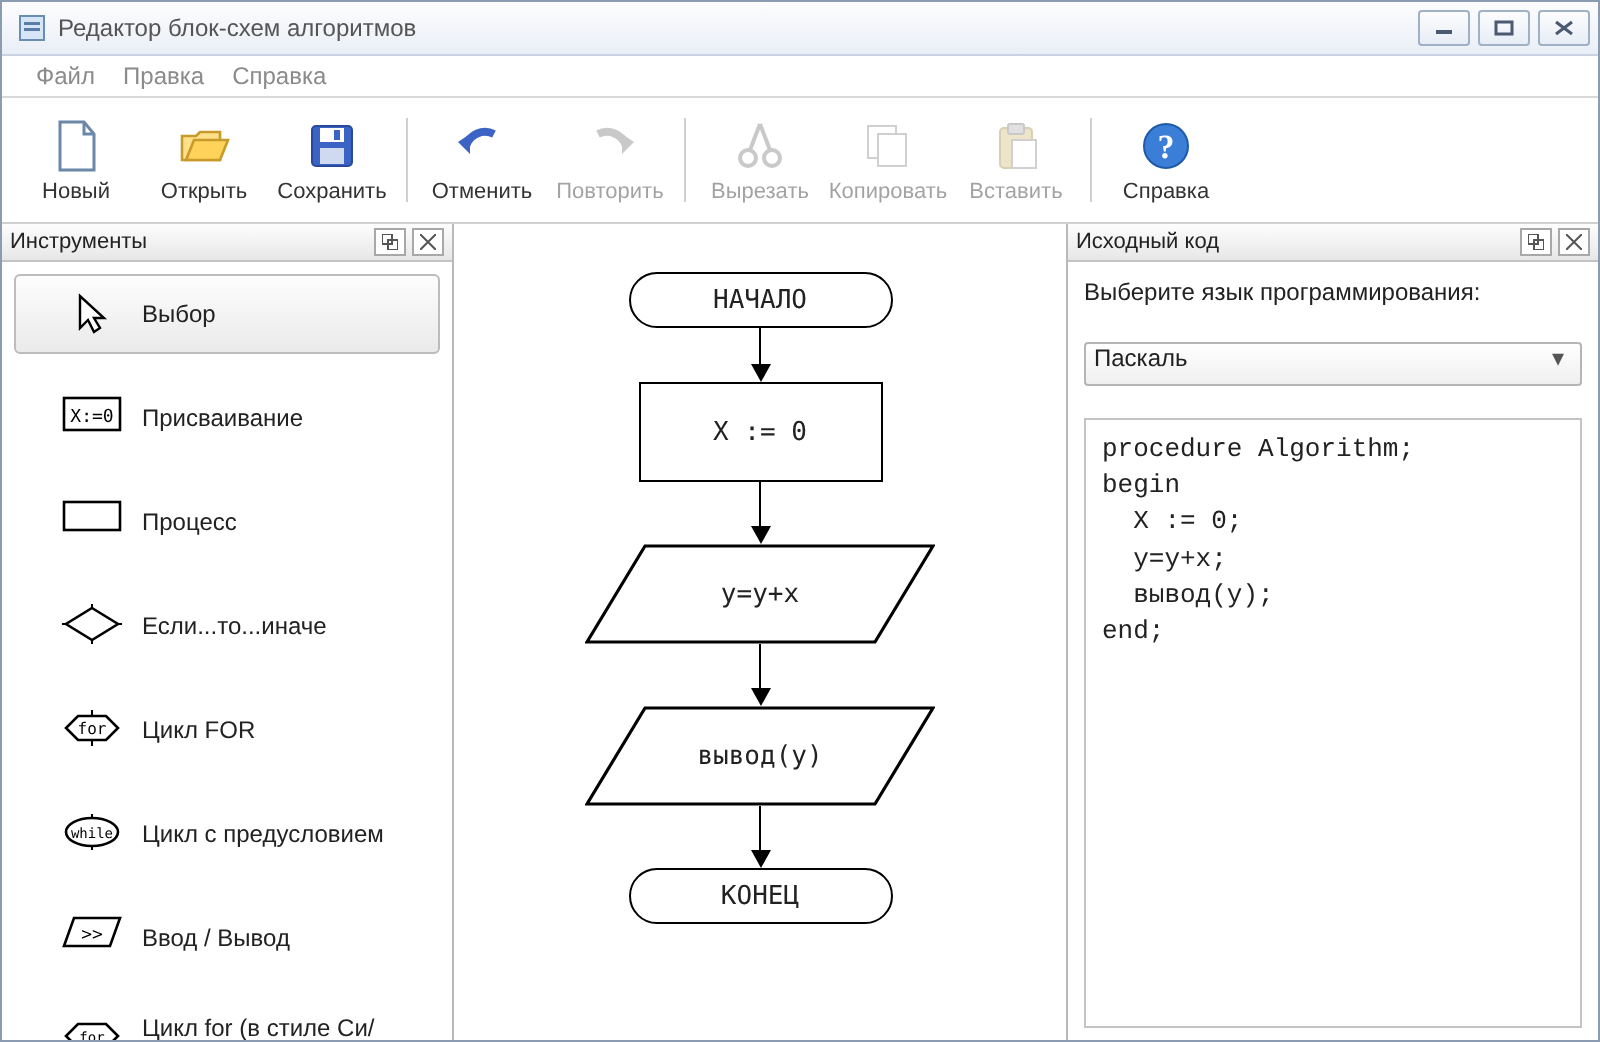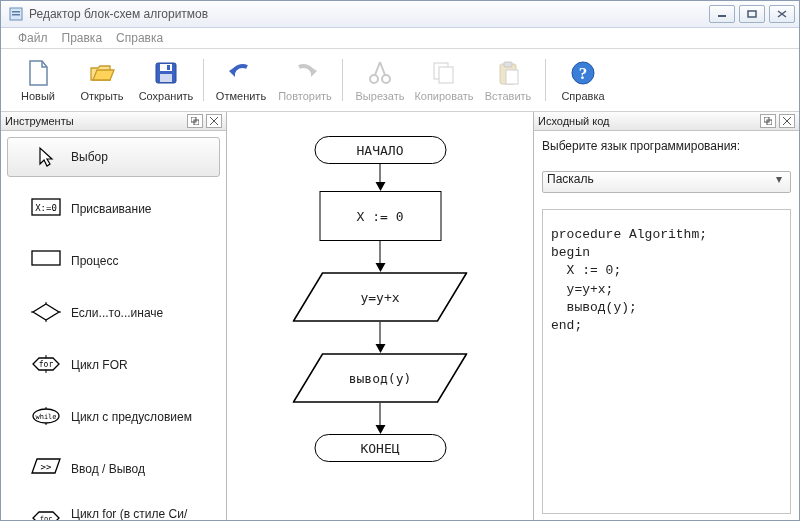--- a/index.html
+++ b/index.html
@@ -36,21 +36,21 @@
   .io-wrap svg{position:absolute;inset:0}
   .io-text{position:absolute;inset:0;display:flex;align-items:center;justify-content:center;font-family:Consolas,monospace;font-size:13px}
   .conn{display:flex;flex-direction:column;align-items:center}
   .conn .line{width:1.6px;background:#000}
   .conn .arrow{width:0;height:0;border-left:5px solid transparent;border-right:5px solid transparent;border-top:9px solid #000}
   .right-body{flex:1;display:flex;flex-direction:column;padding:6px 8px;gap:16px;min-height:0}
   .lang-label{font-size:12px;padding:2px 0}
   .combo{height:20px;border:1px solid #b5b5b5;border-radius:2px;background:linear-gradient(#fff,#efefef);display:flex;padding:0 4px;cursor:pointer}
   .combo .ctext{flex:1;font-size:12px}
   .combo .carrow{width:14px;text-align:center;color:#555}
-  .code{flex:1;border:1px solid #c4c4c4;background:#fff;padding:16px 8px;font-family:Consolas,"Courier New",monospace;font-size:13px;line-height:1.4;white-space:pre;overflow:auto}
+  .code{flex:1;border:1px solid #c4c4c4;background:#fff;padding:6px 8px;font-family:Consolas,"Courier New",monospace;font-size:13px;line-height:1.4;white-space:pre;overflow:auto}
   svg{display:block}
 </style>
 </head>
 <body>
 
 <div class="window">
 
   <div class="titlebar">
     <span style="margin-right:6px">
       <svg width="14" height="14">

